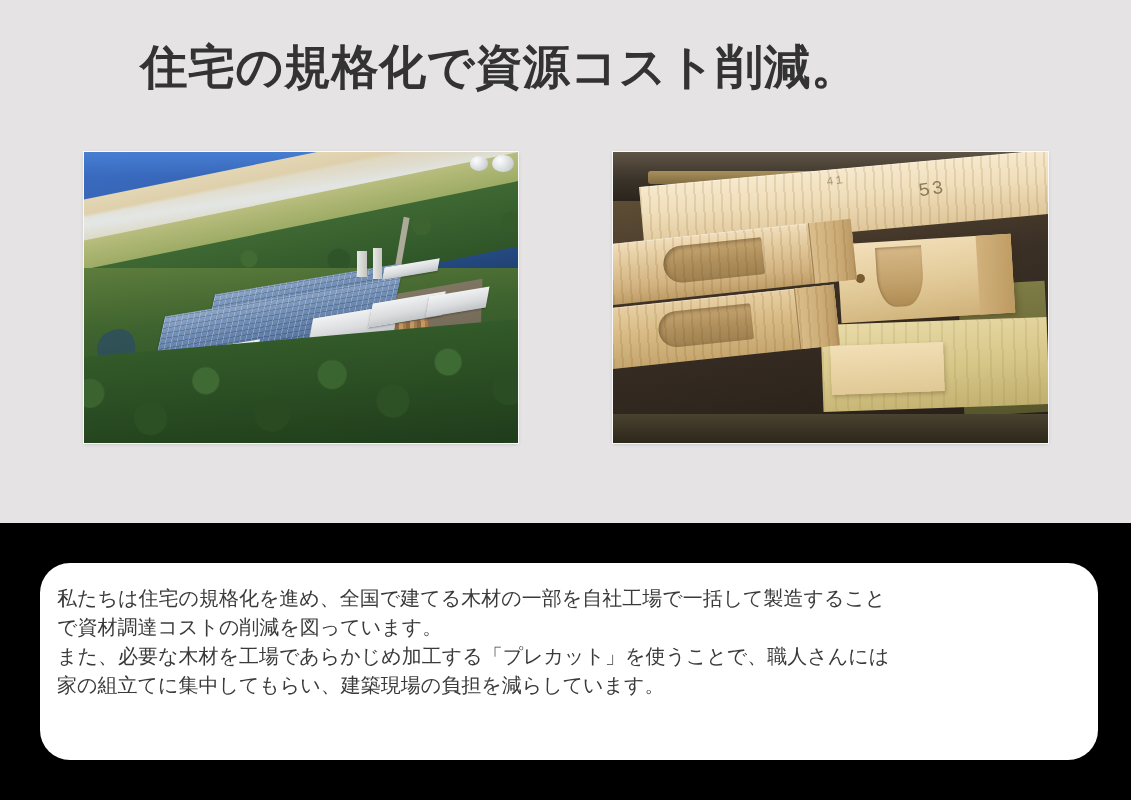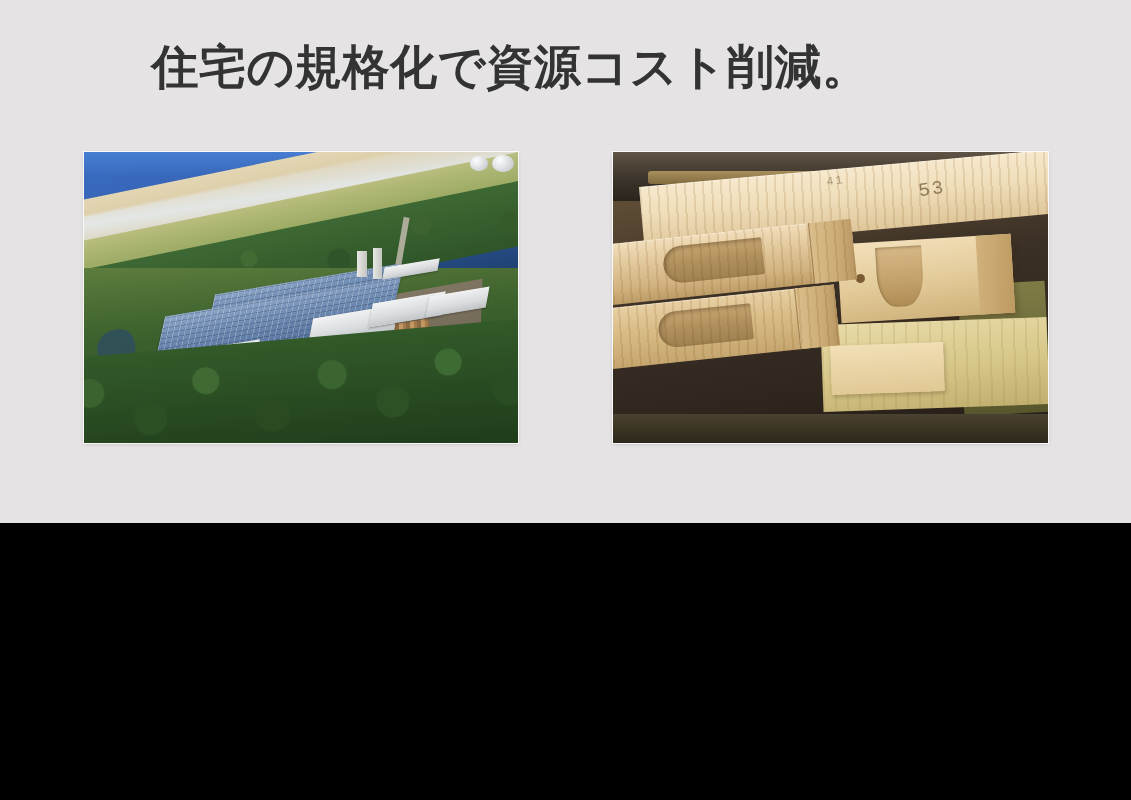--- a/index.html
+++ b/index.html
@@ -23,21 +23,21 @@
   .upper-panel {
     position: absolute;
     left: 0; top: 0;
     width: 1131px;
     height: 523px;
     background: #e5e3e3;
   }
 
   .slide-title {
     position: absolute;
-    left: 11px; top: 36px;
+    left: 0; top: 36px;
     width: 999px;
     text-align: center;
     font-size: 47px;
     font-weight: bold;
     color: #333333;
     letter-spacing: 0.5px;
     font-family: "DejaVu Sans", "Liberation Sans", sans-serif;
     white-space: nowrap;
   }
 
@@ -390,14 +390,22 @@
         </div>
 
         <div class="wood-floor"></div>
       </div>
     </div>
 
   </div>
 
   <div class="lower-panel"></div>
 
+  <div class="text-card">
+    <div class="card-body">
+      <p>私たちは住宅の規格化を進め、全国で建てる木材の一部を自社工場で一括して製造すること</p>
+      <p>で資材調達コストの削減を図っています。</p>
+      <p>また、必要な木材を工場であらかじめ加工する「プレカット」を使うことで、職人さんには</p>
+      <p>家の組立てに集中してもらい、建築現場の負担を減らしています。</p>
+    </div>
+  </div>
 
 </div>
 
 </body></html>

